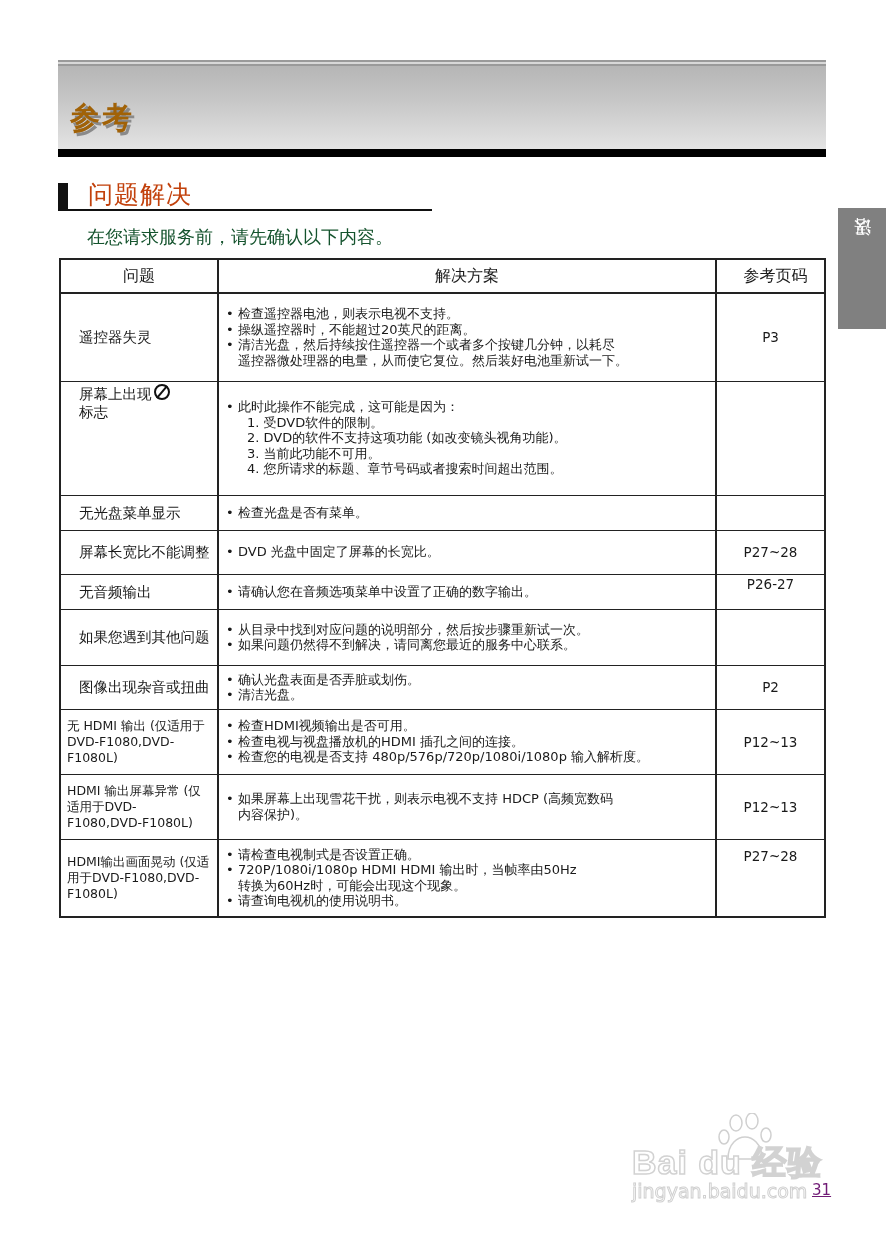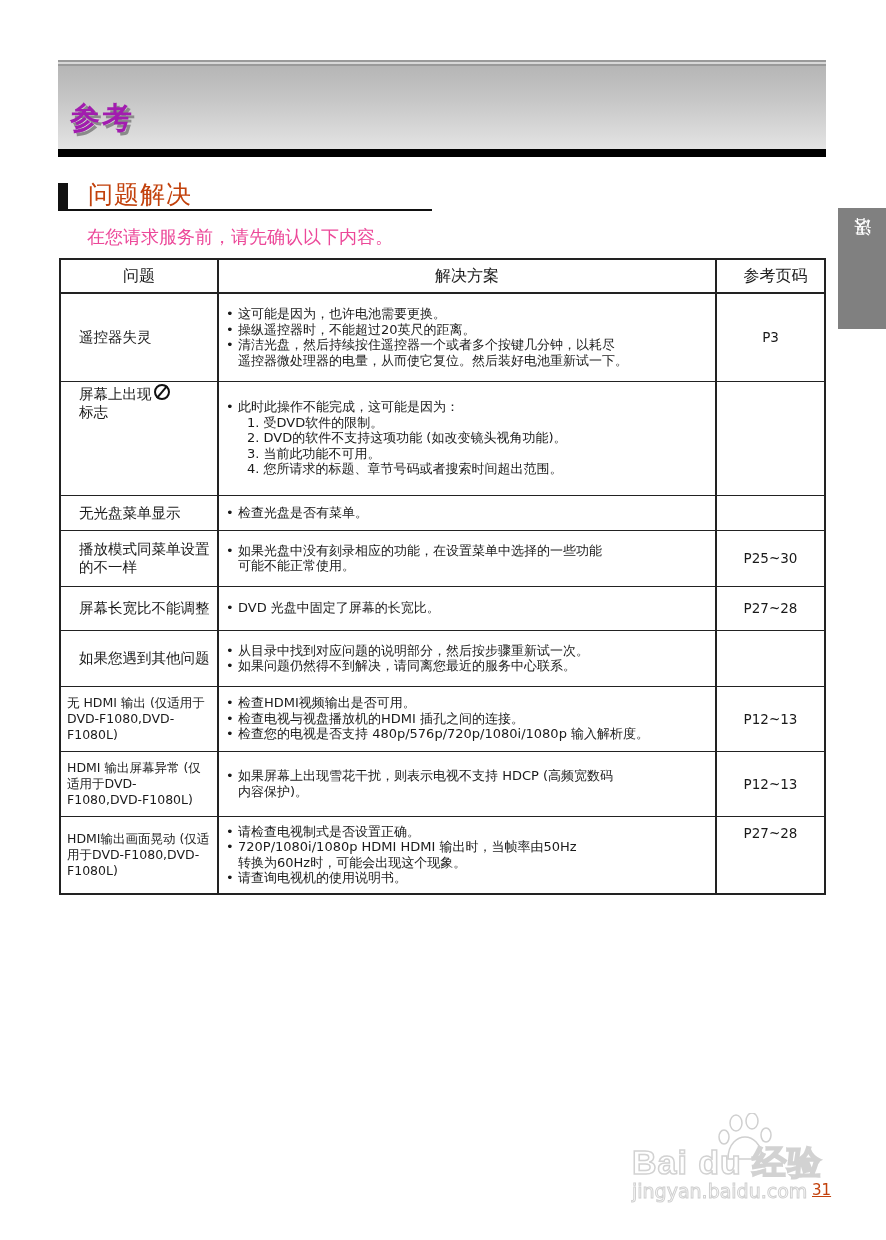--- a/index.html
+++ b/index.html
@@ -4,27 +4,27 @@
 <style>
   html, body { margin:0; padding:0; background:#ffffff; }
   body { width:886px; height:1240px; position:relative; overflow:hidden;
          font-family:"DejaVu Sans","Liberation Sans",sans-serif; color:#1a1a1a; }
 
   .header-band { position:absolute; left:58px; top:60px; width:768px; height:90px;
     background:linear-gradient(to bottom,#b3b3b3 0%,#c4c4c4 40%,#e4e4e4 100%); }
   .header-lines { position:absolute; left:58px; top:60px; width:768px; height:6px;
     border-top:2px solid #9a9a9a; border-bottom:2px solid #9a9a9a; box-sizing:border-box; background:#d8d8d8; }
   .header-title { position:absolute; left:70px; top:98px; font-size:30px; font-weight:bold;
-    color:#a21caf; letter-spacing:2px; text-shadow:3px 3px 0 #8a8a8a; }
+    color:#a16207; letter-spacing:2px; text-shadow:3px 3px 0 #8a8a8a; }
   .header-bar { position:absolute; left:58px; top:149px; width:768px; height:8px; background:#000; }
 
   .section-marker { position:absolute; left:58px; top:183px; width:10px; height:27px; background:#111; }
   .section-title { position:absolute; left:88px; top:178px; font-size:25px; color:#c2410c; letter-spacing:1px; }
   .section-underline { position:absolute; left:58px; top:209px; width:374px; height:2px; background:#111; }
-  .section-intro { position:absolute; left:87px; top:225px; font-size:18px; color:#ec4899;font-family:Liberation Serif, serif; }
+  .section-intro { position:absolute; left:87px; top:225px; font-size:18px; color:#14532d;font-family:Liberation Serif, serif; }
 
   .lang-tab { position:absolute; left:838px; top:208px; width:48px; height:121px; background:#808080; }
   .lang-tab span { position:absolute; left:12px; top:38px; color:#fff; font-size:17px;
     writing-mode:vertical-rl; transform:rotate(180deg); letter-spacing:2px; }
 
   table.trouble { position:absolute; left:59px; top:258px; width:767px; border-collapse:collapse;
     border:2px solid #222; table-layout:fixed; }
   table.trouble th, table.trouble td { border:1px solid #222; vertical-align:middle; }
   table.trouble col.c1 { width:158px; }
   table.trouble col.c2 { width:498px; }
@@ -44,21 +44,21 @@
   .prohibit { display:inline-block; width:12px; height:12px; border:2px solid #111; border-radius:50%;
     position:relative; vertical-align:-1px; margin-left:2px; }
   .prohibit::after { content:""; position:absolute; left:5px; top:-2px; width:2px; height:16px; background:#111; transform:rotate(40deg); }
 
   .watermark { position:absolute; left:628px; top:1108px; width:200px; height:100px; color:#e2e2e2; }
   .wm-paw { position:absolute; left:88px; top:5px; width:60px; height:50px; }
   .wm-brand { position:absolute; left:4px; top:32px; font-size:34px; font-weight:bold; color:#fff;
     -webkit-text-stroke:1.5px #d2d2d2; letter-spacing:1px; font-family:Liberation Sans, sans-serif; }
   .wm-url { position:absolute; left:4px; top:72px; font-size:19px; color:#fff; -webkit-text-stroke:1px #d0d0d0;
     font-family:"DejaVu Sans",sans-serif; }
-  .page-number { position:absolute; left:812px; top:1181px; font-size:15px; color:#c2410c;text-decoration:underline; }
+  .page-number { position:absolute; left:812px; top:1181px; font-size:15px; color:#701a75;text-decoration:underline; }
 </style>
 </head>
 <body>
 
 <div class="header-band"></div>
 <div class="header-lines"></div>
 <div class="header-title">参考</div>
 <div class="header-bar"></div>
 
 <div class="lang-tab">
@@ -80,21 +80,21 @@
     <tr>
       <th>问题</th>
       <th class="mid">解决方案</th>
       <th class="right">参考页码</th>
     </tr>
   </thead>
   <tbody id="tbody">
       <tr style="height: 88px;">
         <td class="problem"><span>遥控器失灵</span></td>
         <td class="solution">
-          <span class="b-line"><span class="dot">•</span><span>这可能是因为，也许电池需要更换。</span></span>
+          <span class="b-line"><span class="dot">•</span><span>检查遥控器电池，则表示电视不支持。</span></span>
           <span class="b-line"><span class="dot">•</span><span>操纵遥控器时，不能超过20英尺的距离。</span></span>
           <span class="b-line"><span class="dot">•</span><span>清洁光盘，然后持续按住遥控器一个或者多个按键几分钟，以耗尽</span></span>
           <span class="b-line cont"><span>遥控器微处理器的电量，从而使它复位。然后装好电池重新试一下。</span></span>
         </td>
         <td class="page">P3</td>
       </tr>
       <tr style="height: 114px;">
         <td class="problem" style="vertical-align: top;"><span>屏幕上出现</span><span class="prohibit"></span><br><span>标志</span></td>
         <td class="solution">
           <span class="b-line"><span class="dot">•</span><span>此时此操作不能完成，这可能是因为：</span></span>
@@ -105,42 +105,49 @@
         </td>
         <td class="page"></td>
       </tr>
       <tr style="height: 35px;">
         <td class="problem"><span>无光盘菜单显示</span></td>
         <td class="solution">
           <span class="b-line"><span class="dot">•</span><span>检查光盘是否有菜单。</span></span>
         </td>
         <td class="page"></td>
       </tr>
-      <tr style="height: 56px;">
-        <td class="problem"><span>播放模式同菜单设置的不一样</span></td>
-        <td class="solution">
-          <span class="b-line"><span class="dot">•</span><span>如果光盘中没有刻录相应的功能，在设置菜单中选择的一些功能</span></span>
-          <span class="b-line cont"><span>可能不能正常使用。</span></span>
-        </td>
-        <td class="page">P25~30</td>
-      </tr>
       <tr style="height: 44px;">
         <td class="problem"><span>屏幕长宽比不能调整</span></td>
         <td class="solution">
           <span class="b-line"><span class="dot">•</span><span>DVD 光盘中固定了屏幕的长宽比。</span></span>
         </td>
         <td class="page">P27~28</td>
+      </tr>
+      <tr style="height: 35px;">
+        <td class="problem"><span>无音频输出</span></td>
+        <td class="solution">
+          <span class="b-line"><span class="dot">•</span><span>请确认您在音频选项菜单中设置了正确的数字输出。</span></span>
+        </td>
+        <td class="page" style="vertical-align: top;">P26-27</td>
       </tr>
       <tr style="height: 56px;">
         <td class="problem"><span>如果您遇到其他问题</span></td>
         <td class="solution">
           <span class="b-line"><span class="dot">•</span><span>从目录中找到对应问题的说明部分，然后按步骤重新试一次。</span></span>
           <span class="b-line"><span class="dot">•</span><span>如果问题仍然得不到解决，请同离您最近的服务中心联系。</span></span>
         </td>
         <td class="page"></td>
+      </tr>
+      <tr style="height: 44px;">
+        <td class="problem"><span>图像出现杂音或扭曲</span></td>
+        <td class="solution">
+          <span class="b-line"><span class="dot">•</span><span>确认光盘表面是否弄脏或划伤。</span></span>
+          <span class="b-line"><span class="dot">•</span><span>清洁光盘。</span></span>
+        </td>
+        <td class="page">P2</td>
       </tr>
       <tr style="height: 65px;">
         <td class="problem small"><span>无 HDMI 输出 (仅适用于DVD-F1080,DVD-F1080L)</span></td>
         <td class="solution">
           <span class="b-line"><span class="dot">•</span><span>检查HDMI视频输出是否可用。</span></span>
           <span class="b-line"><span class="dot">•</span><span>检查电视与视盘播放机的HDMI 插孔之间的连接。</span></span>
           <span class="b-line"><span class="dot">•</span><span>检查您的电视是否支持 480p/576p/720p/1080i/1080p 输入解析度。</span></span>
         </td>
         <td class="page">P12~13</td>
       </tr>

